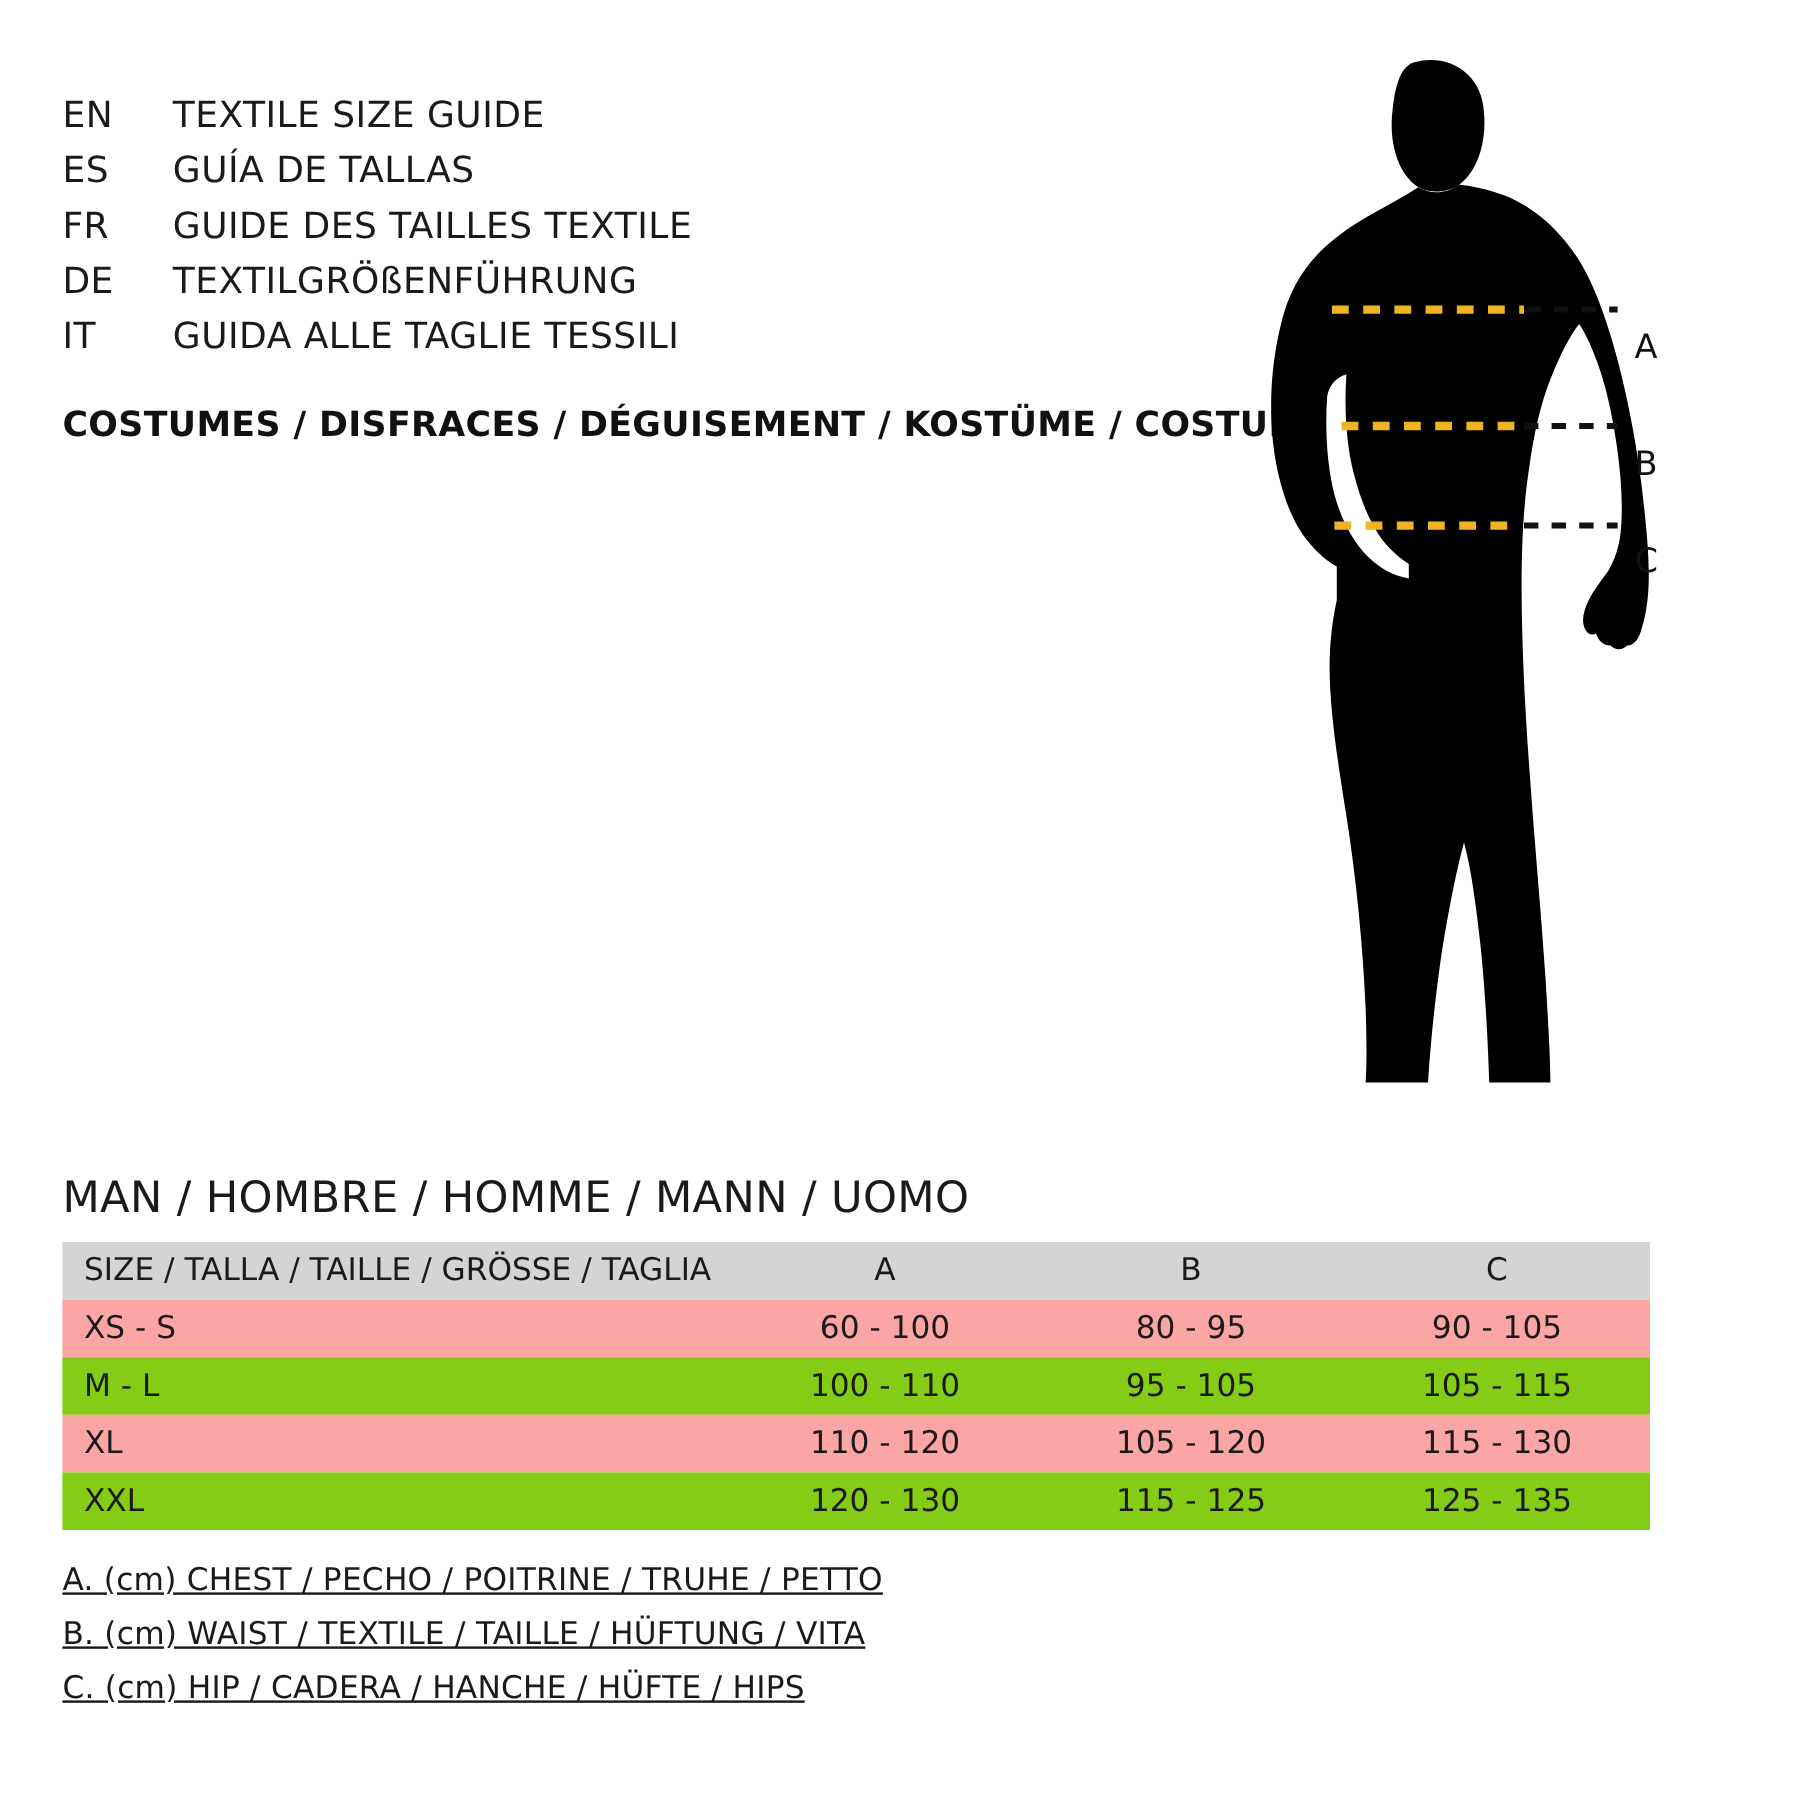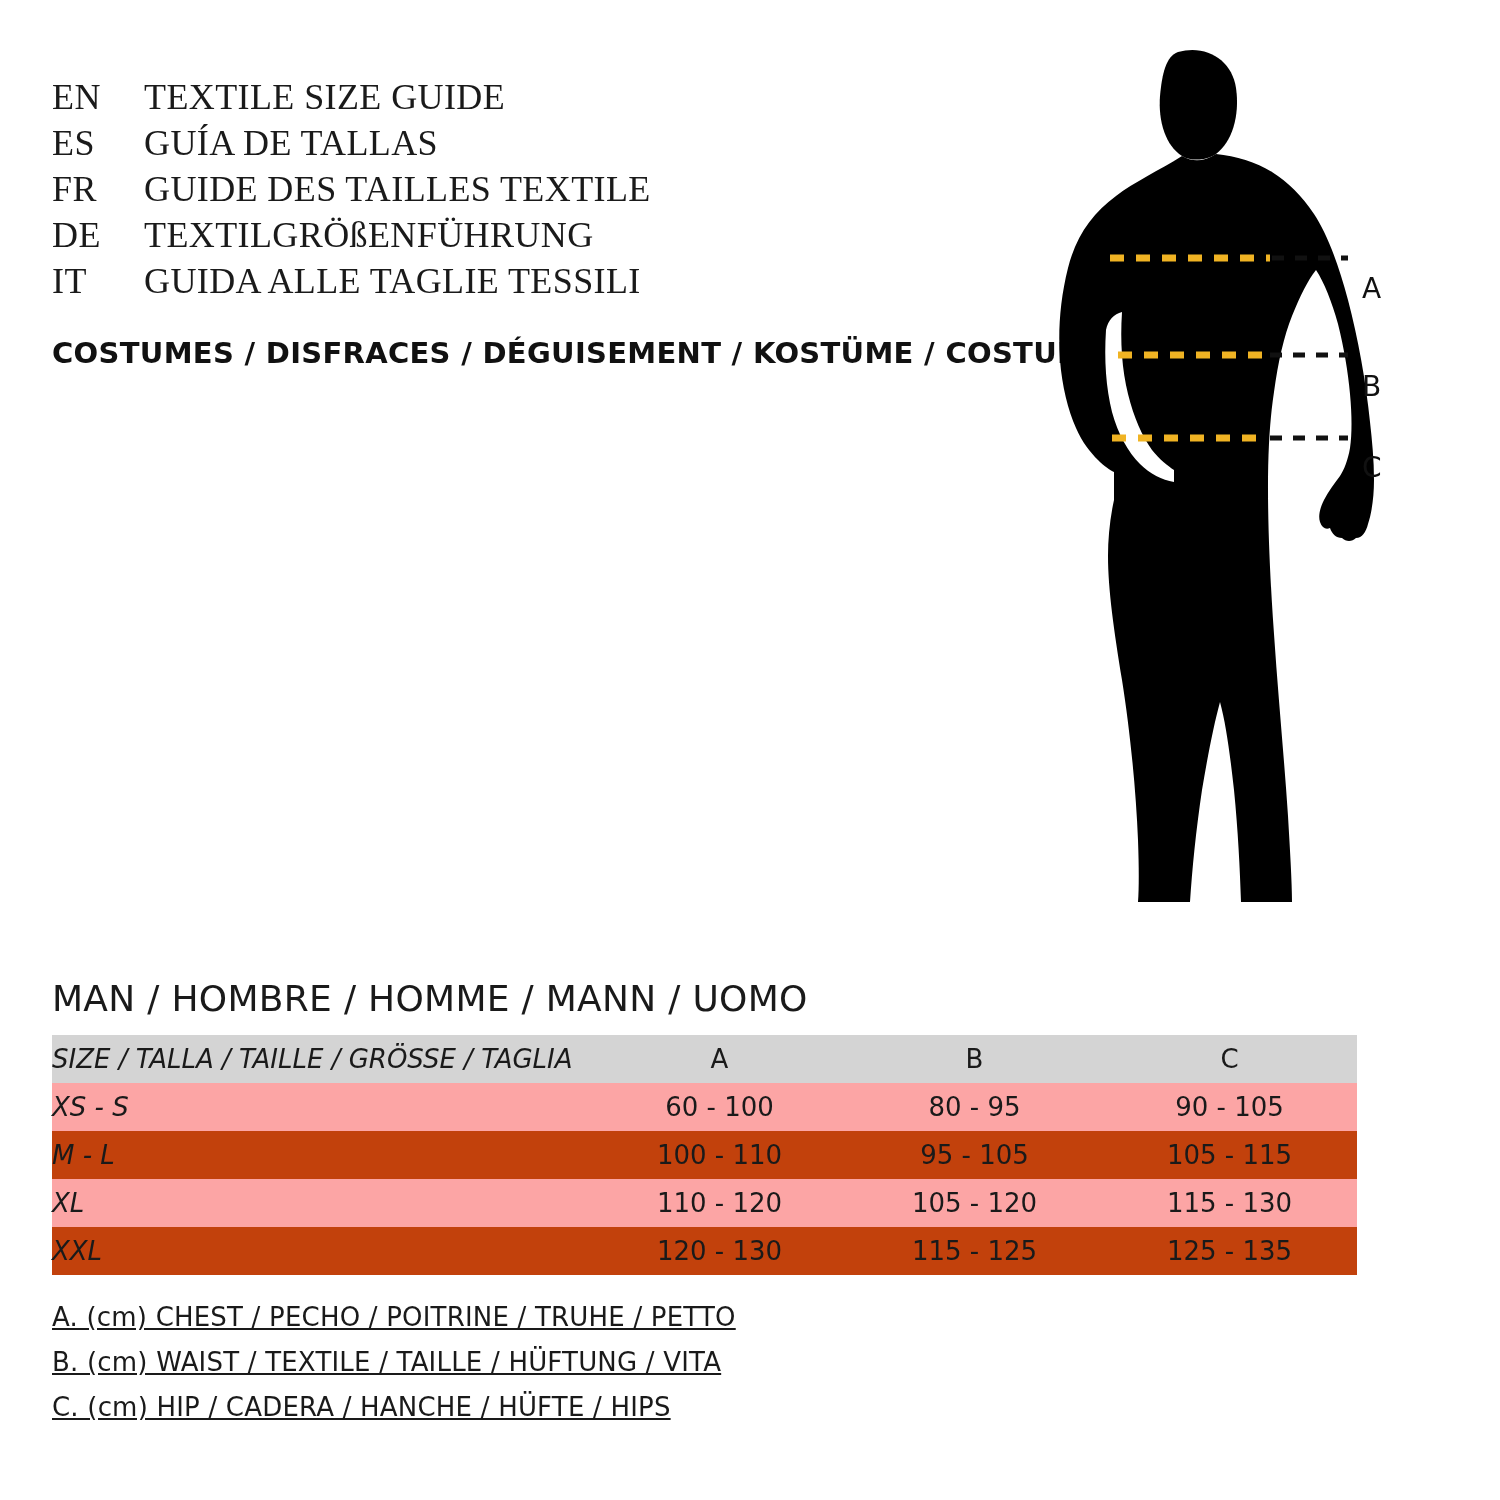--- a/index.html
+++ b/index.html
@@ -19,25 +19,24 @@
   
   .lang-block {
     position: absolute;
     left: 52px;
     top: 74px;
     width: 950px;
   }
   .lang-row {
     display: flex;
     align-items: flex-start;
-    font-size: 36px;
+    font-size: 30px;
     letter-spacing: 0.4px;
     line-height: 46px;
     color: #1a1a1a;
-    font-family: Liberation Serif, serif;
   }
   .lang-code {
     width: 82px;
     flex: 0 0 82px;
   }
   .lang-title {
     flex: 1 1 auto;
     margin-left: 10px;
   }
 
@@ -93,32 +92,31 @@
   table.size-table th,
   table.size-table td {
     font-size: 26px;
     font-weight: normal;
     padding: 9px 0 9px 0;
     color: #1a1a1a;
   }
   table.size-table th.label-col,
   table.size-table td.label-col {
     text-align: left;
-    padding-left: 0;
+    padding-left: 18px;
     width: 540px;
-    font-style: italic;
   }
   table.size-table th.val-col,
   table.size-table td.val-col {
     text-align: center;
     width: 255px;
   }
   tr.head-row { background: #d4d4d4; }
   tr.row-odd { background: #fca5a5; }
-  tr.row-even { background: #c2410c; }
+  tr.row-even { background: #84cc16; }
 
   
   .legend {
     position: absolute;
     left: 52px;
     top: 1295px;
     width: 1200px;
     text-decoration: underline;
   }
   .legend-line {

